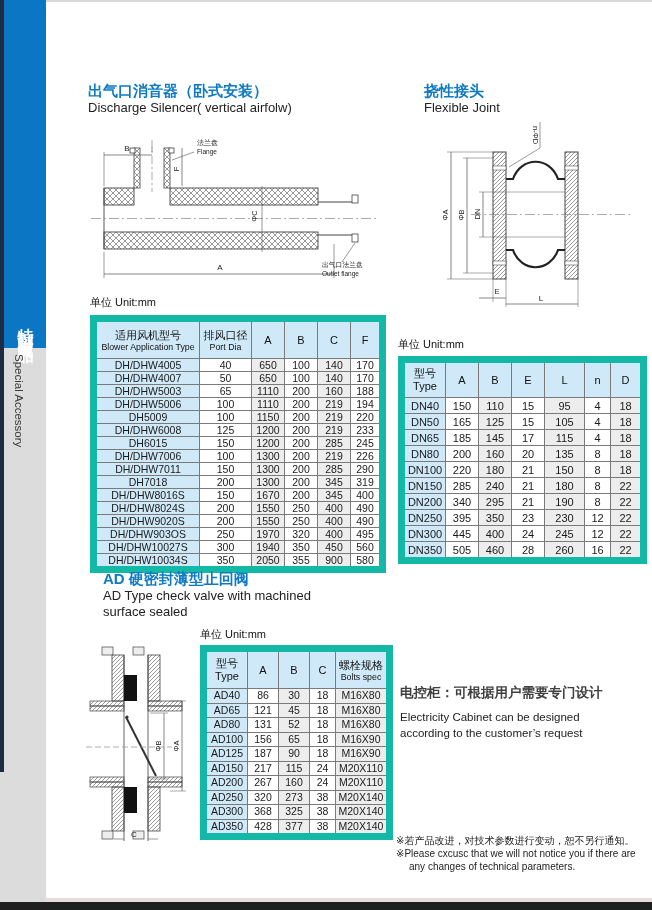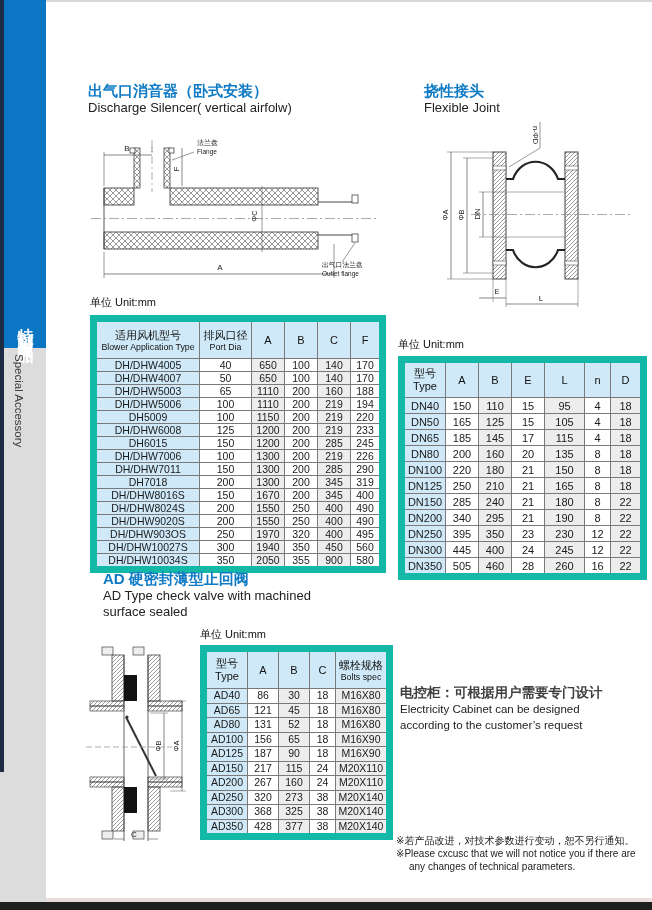--- a/index.html
+++ b/index.html
@@ -402,29 +402,20 @@
       <tr>
         <td>DN100</td>
         <td>220</td>
         <td>180</td>
         <td>21</td>
         <td>150</td>
         <td>8</td>
         <td>18</td>
       </tr>
       <tr>
-        <td>DN125</td>
-        <td>250</td>
-        <td>210</td>
-        <td>21</td>
-        <td>165</td>
-        <td>8</td>
-        <td>18</td>
-      </tr>
-      <tr>
         <td>DN150</td>
         <td>285</td>
         <td>240</td>
         <td>21</td>
         <td>180</td>
         <td>8</td>
         <td>22</td>
       </tr>
       <tr>
         <td>DN200</td>
@@ -612,20 +603,20 @@
         <td>428</td>
         <td>377</td>
         <td>38</td>
         <td>M20X140</td>
       </tr>
     </tbody>
 </table>
 
 <div class="abs" style="left:400px;top:684px">
   <div class="cab-cn">电控柜：可根据用户需要专门设计</div>
-  <div class="cab-en" style="margin-top:0">Electricity Cabinet can be designed</div>
+  <div class="cab-en" style="margin-top:8px">Electricity Cabinet can be designed</div>
   <div class="cab-en">according to the customer’s request</div>
 </div>
 
 <div class="abs" style="left:396px;top:834px;width:252px">
   <div class="fn">※若产品改进，对技术参数进行变动，恕不另行通知。</div>
   <div class="fn fn-en">※Please cxcusc that we will not notice you if there are any changes of technical parameters.</div>
 </div>
 
 </body></html>

